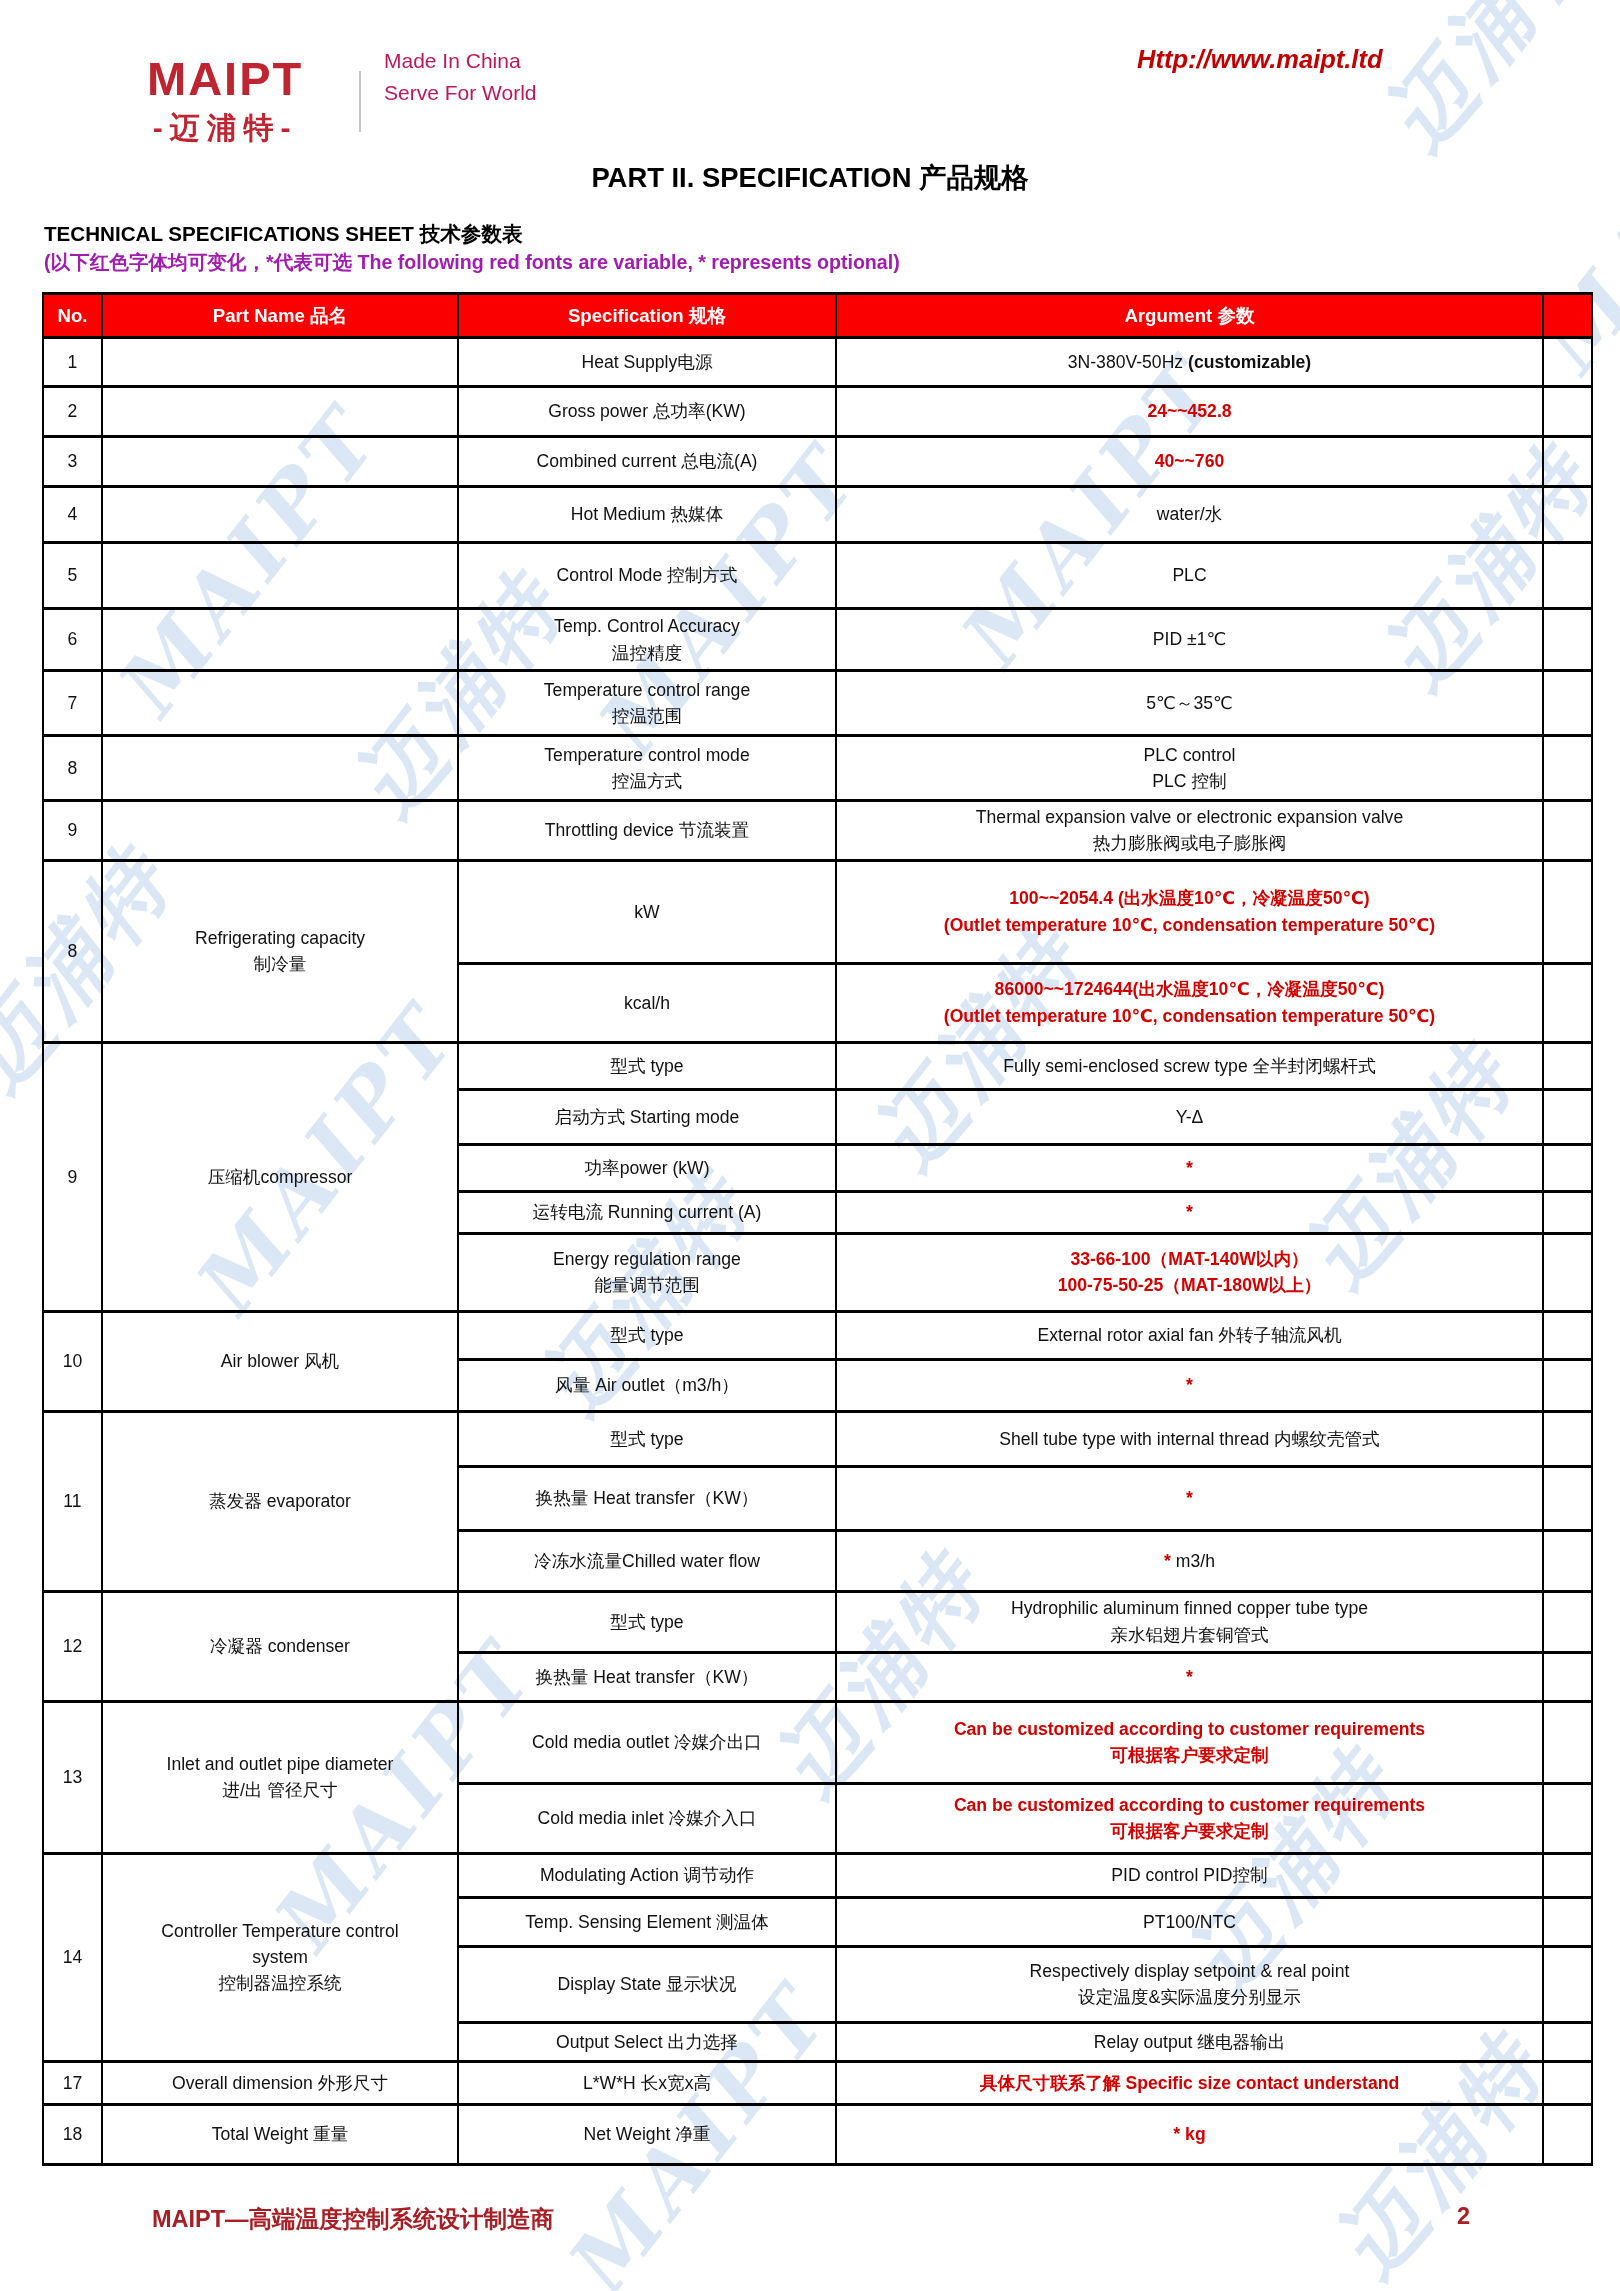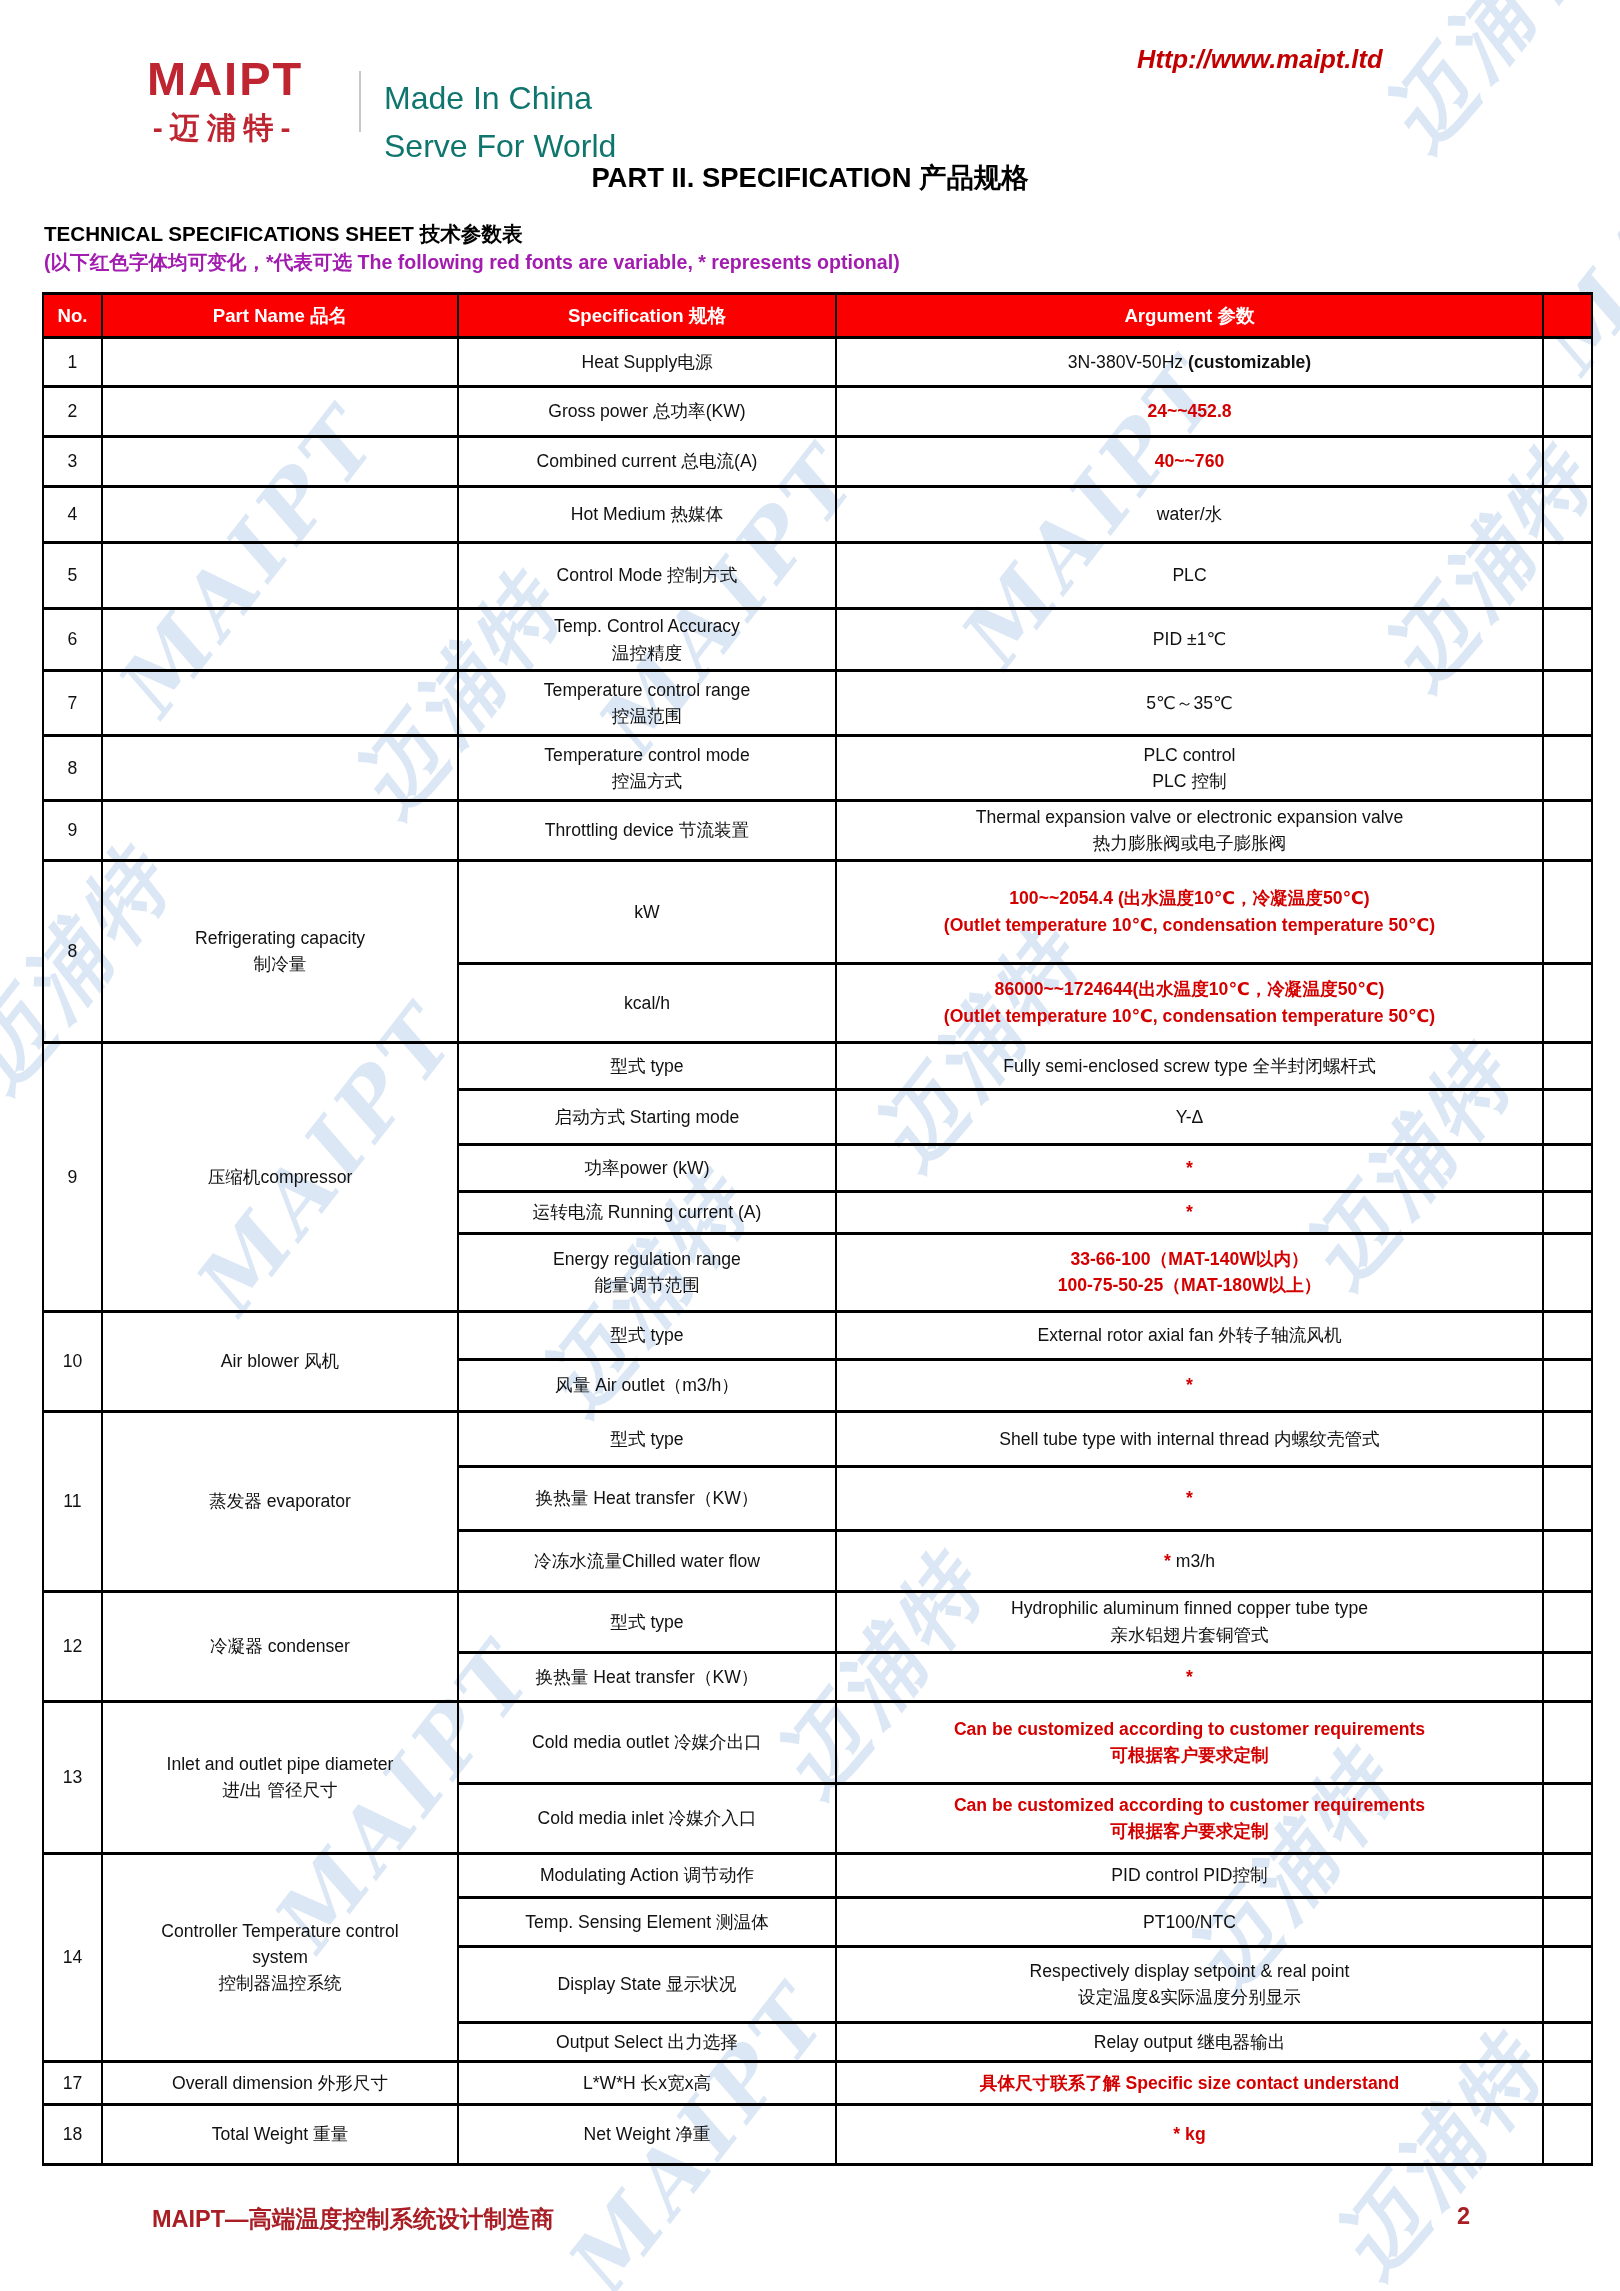--- a/index.html
+++ b/index.html
@@ -20,21 +20,21 @@
   .wm-15{left:1157px;top:1813px;}.wm-16{left:519px;top:2088px;}
   .wm-17{left:1304px;top:2098px;}
 
   .layer{position:absolute;z-index:1;}
 
   
   .logo-block{left:147px;top:55px;text-align:center;}
   .logo-text{font-size:47px;font-weight:800;letter-spacing:2px;color:#be2531;line-height:1;}
   .logo-sub{font-size:30px;font-weight:700;letter-spacing:6.9px;color:#be2531;margin-top:5.9px;}
   .logo-divider{left:359px;top:71px;width:2px;height:61px;background:#c8c8c8;}
-  .taglines{left:384px;top:74px;font-size:32px;color:#0f766e;line-height:1.5;}
+  .taglines{left:384px;top:45px;font-size:21px;color:#be185d;line-height:1.5;}
   .site-url{left:1137px;top:45px;font-size:25.5px;font-weight:700;font-style:italic;color:#c30000;}
 
   .page-title{left:0;top:160px;width:1620px;text-align:center;font-size:27.4px;font-weight:700;color:#000;}
   .sheet-title{left:44px;top:220px;font-size:20.6px;font-weight:700;color:#000;}
   .note-line{left:44px;top:249px;font-size:19.6px;font-weight:700;color:#a21caf;}
 
   
   table.spec{position:absolute;z-index:1;left:34px;top:292px;width:1549px;
              border-collapse:collapse;table-layout:fixed;background:transparent;
              border:2.9px solid #000;margin-left:8px;}

